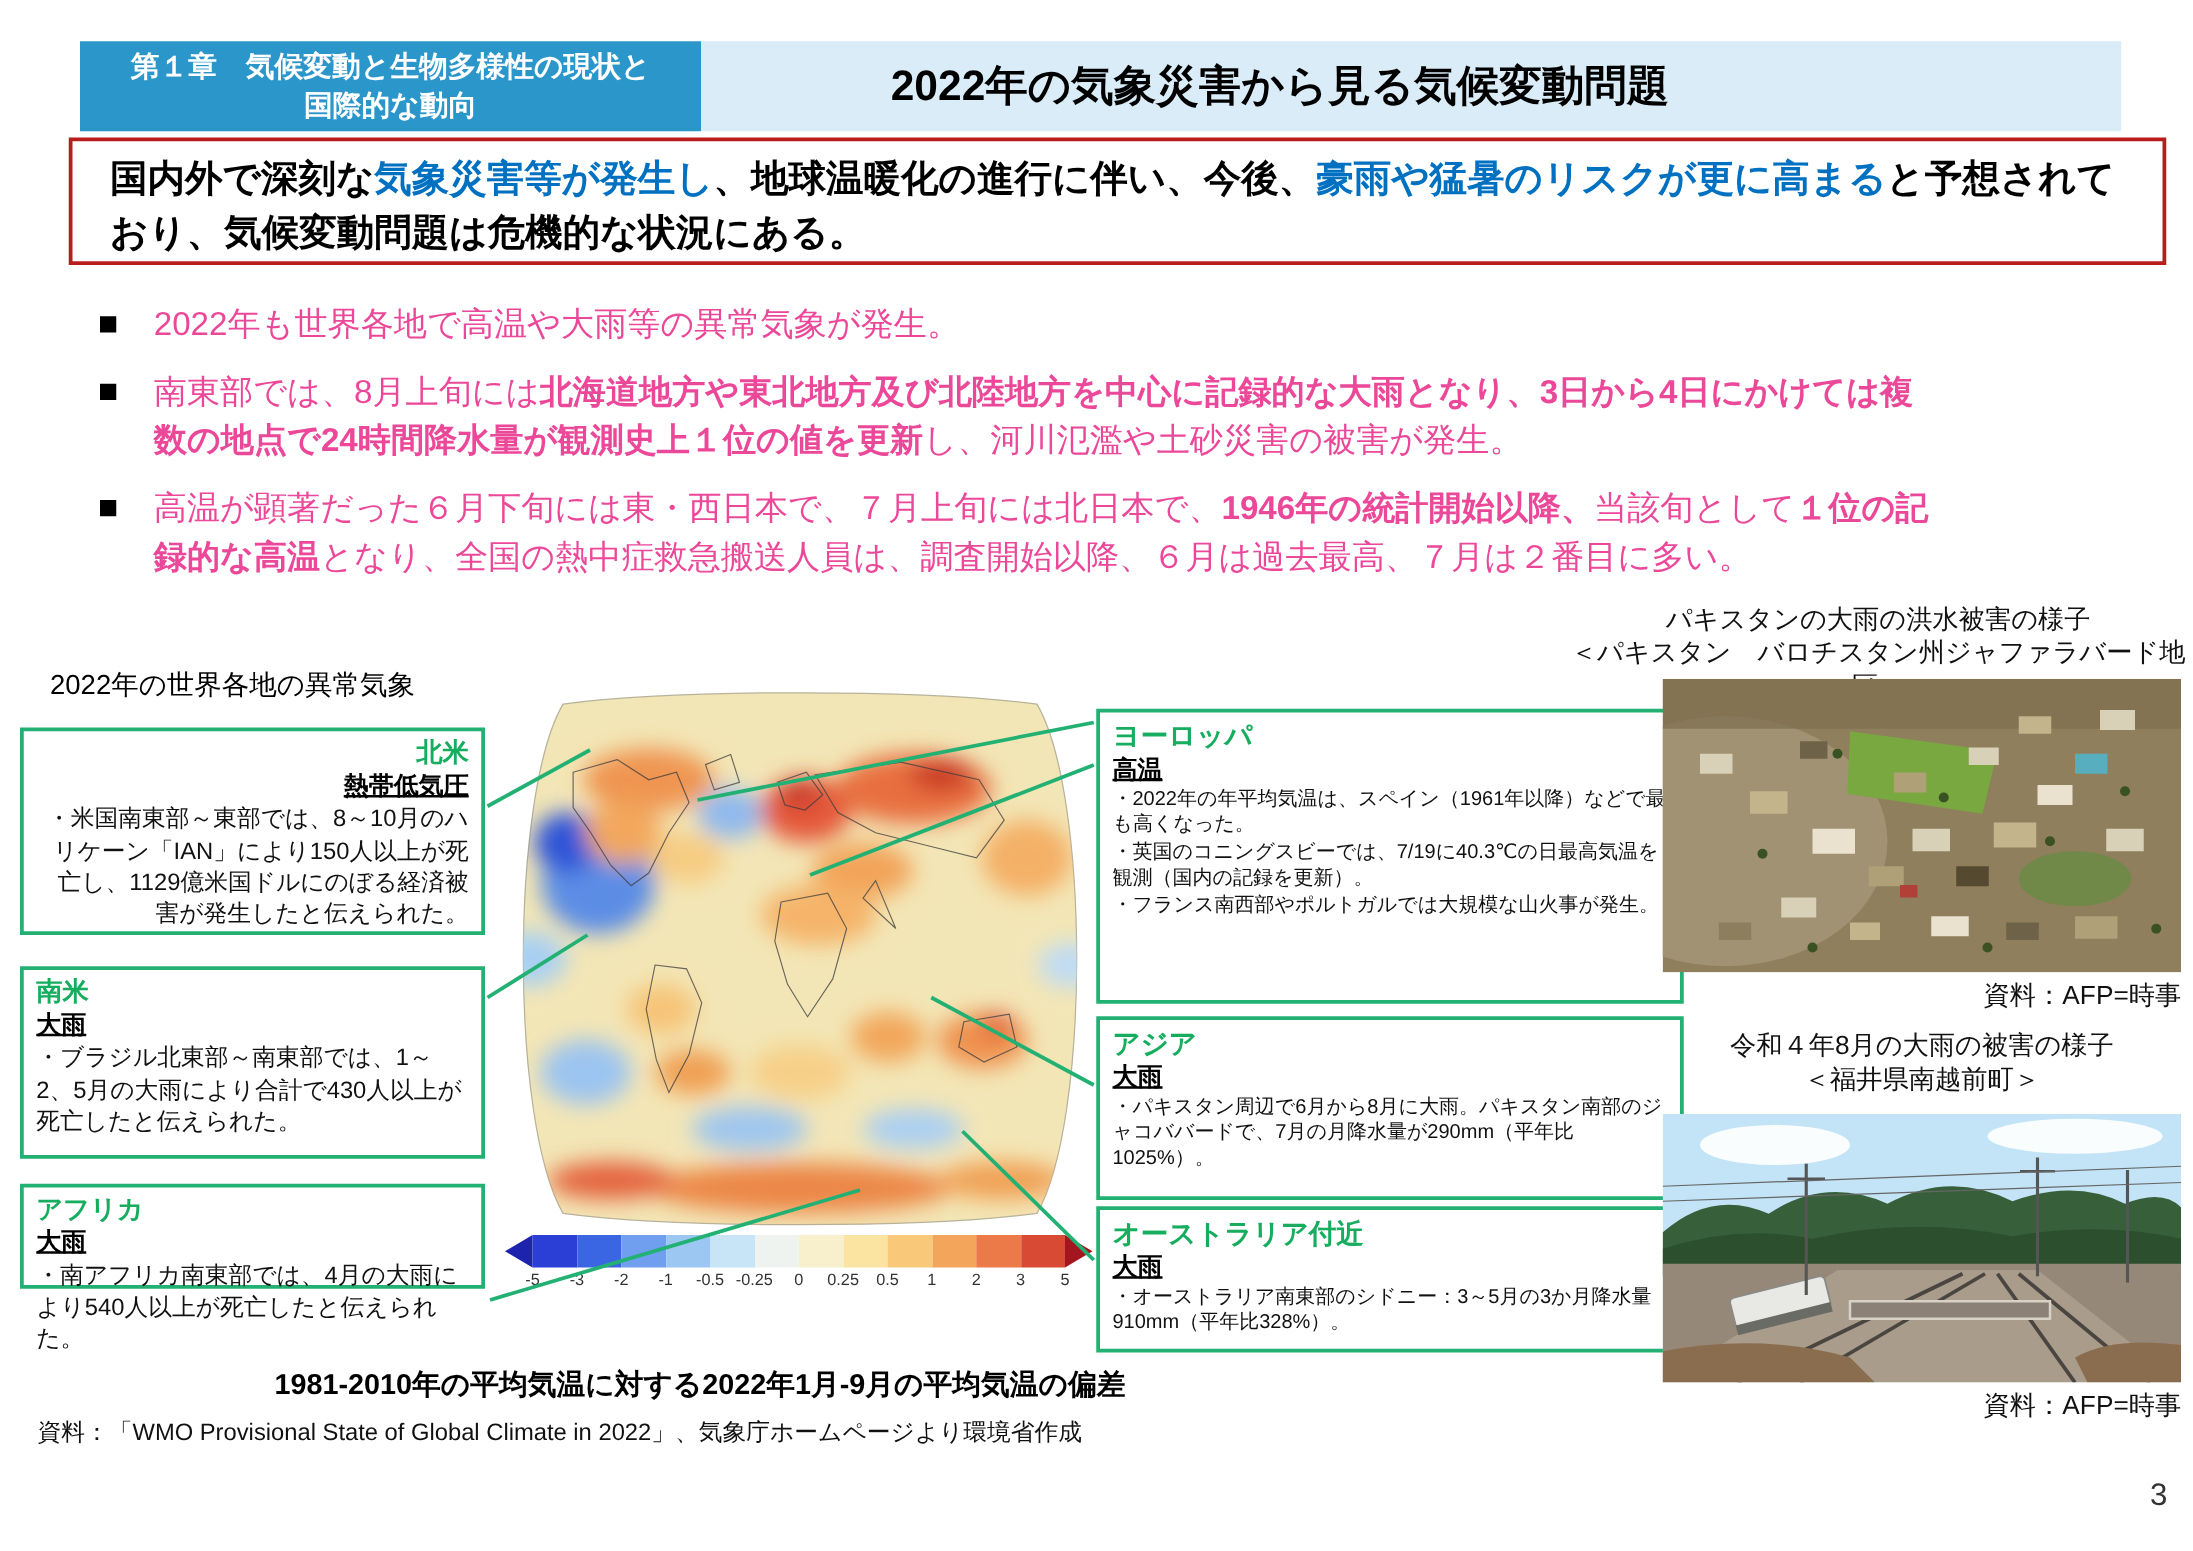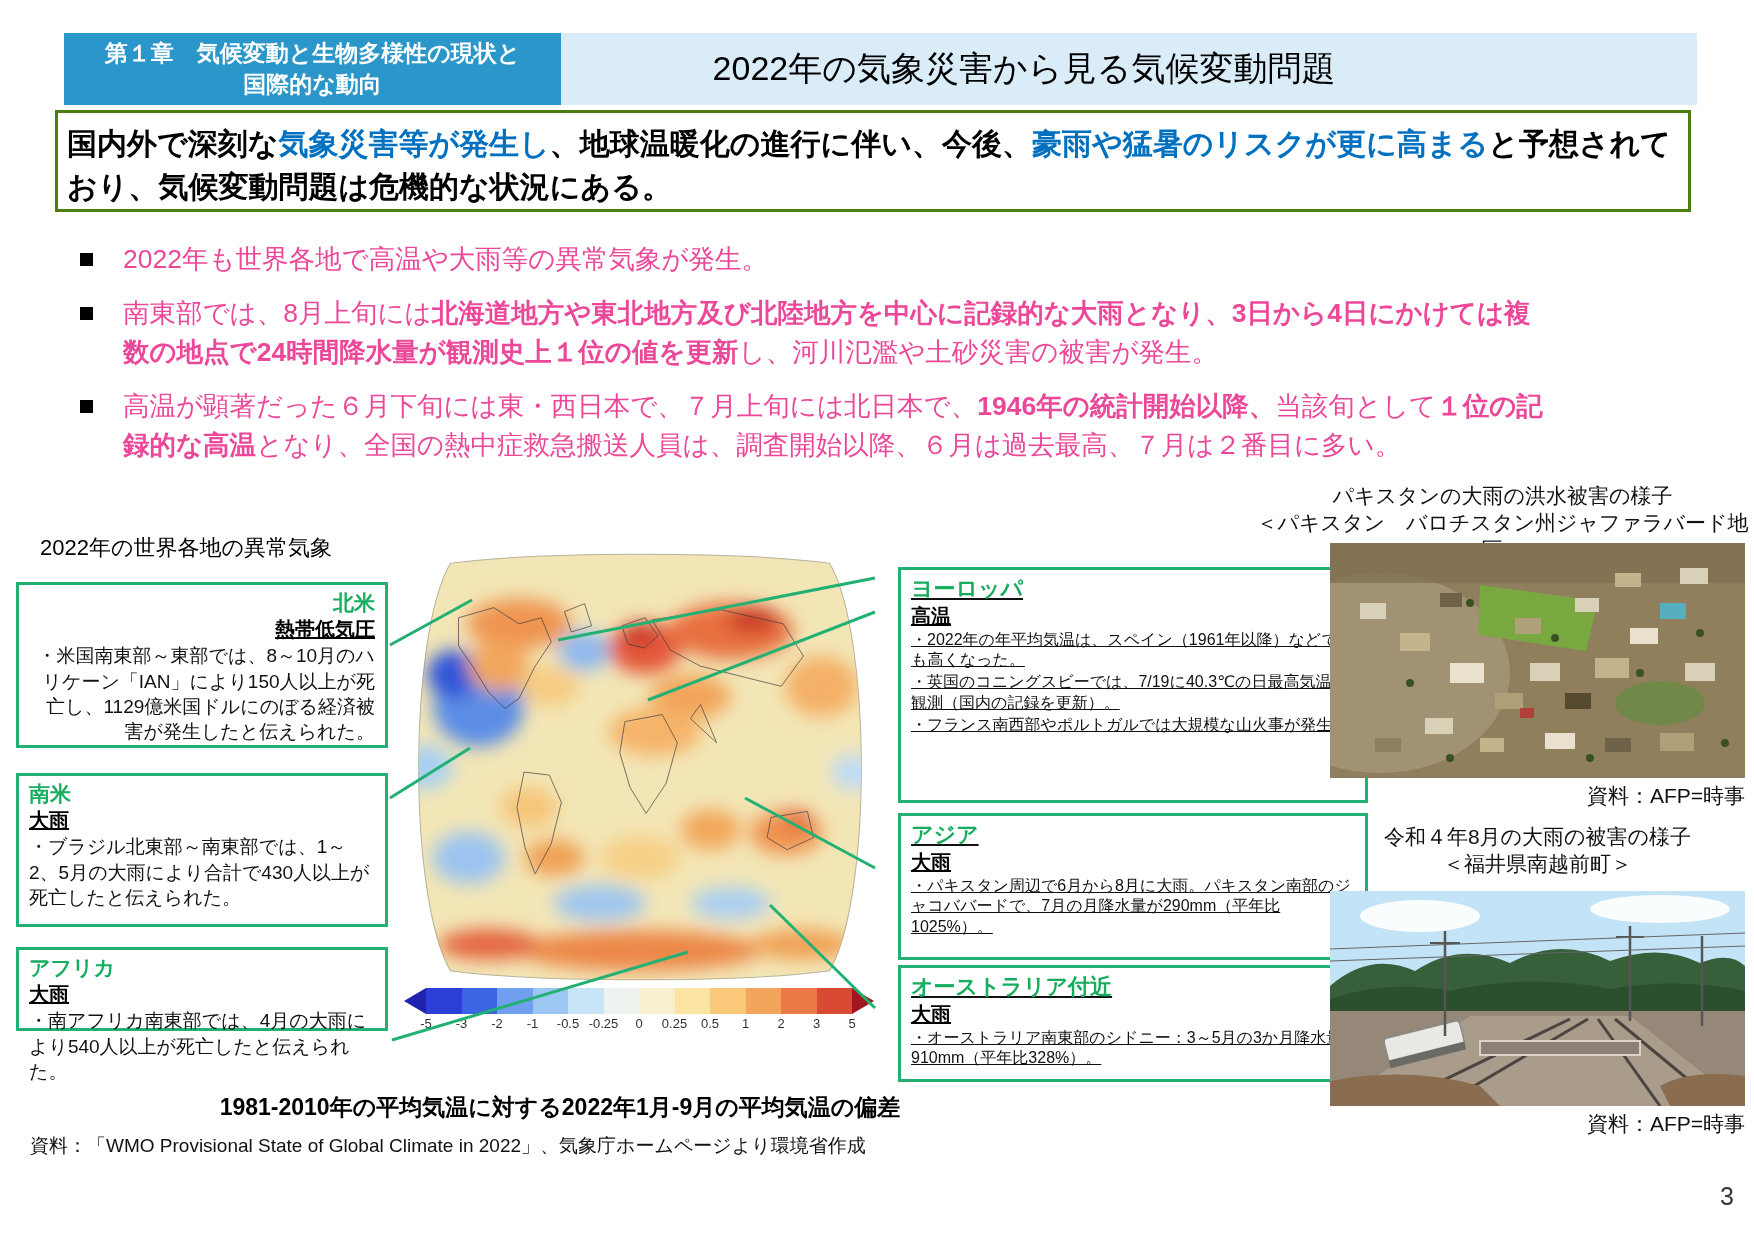--- a/index.html
+++ b/index.html
@@ -6,25 +6,25 @@
   .page{position:relative;width:1754px;height:1241px;background:#fff;overflow:hidden;
         font-family:"Liberation Sans","DejaVu Sans",sans-serif;color:#111;}
 
   
   .chapter-box{position:absolute;left:64px;top:33px;width:497px;height:72px;background:#2b96c9;
 TY     color:#fff;font-weight:bold;font-size:23px;line-height:1.35;display:flex;flex-direction:column;
        align-items:center;justify-content:center;text-align:center;}
   .chapter-box{color:#fff;}
   .title-bar{position:absolute;left:561px;top:33px;width:1136px;height:72px;background:#d9ecf7;
        display:flex;align-items:center;justify-content:center;}
-  .title-bar span{font-size:34px;font-weight:normal;color:#000;margin-right:210px;}
-
-  
-  .lead-box{position:absolute;left:55px;top:110px;width:1612px;height:76px;border:3px solid #4d7c0f;
-       padding:10px 9px;font-size:30px;font-weight:bold;line-height:1.42;color:#000;}
+  .title-bar span{font-size:34px;font-weight:bold;color:#000;margin-right:210px;}
+
+  
+  .lead-box{position:absolute;left:55px;top:110px;width:1612px;height:76px;border:3px solid #b91c1c;
+       padding:10px 30px;font-size:30px;font-weight:bold;line-height:1.42;color:#000;}
   .blue{color:#0070c0;}
   .b{font-weight:bold;}
 
   
   .bullets{position:absolute;left:80px;top:240px;width:1470px;}
   .bullet{display:flex;margin-bottom:16px;}
   .bullet .sq{flex:none;width:13px;height:13px;background:#000;margin:13px 30px 0 0;}
   .bullet .btext{font-size:26.5px;line-height:1.45;color:#ec4899;}
 
   
@@ -43,21 +43,21 @@
   .map-caption{position:absolute;left:180px;top:1092px;width:760px;text-align:center;
        font-size:23px;font-weight:bold;color:#000;}
   .map-source{position:absolute;left:30px;top:1133px;font-size:19px;color:#111;}
 
   
   .callout{position:absolute;background:#fff;border:3px solid #22b173;padding:5px 10px;box-sizing:border-box;}
   .callout .region{color:#17ad5f;font-weight:bold;font-size:21px;line-height:1.25;}
   .callout .hazard{font-weight:bold;text-decoration:underline;font-size:20px;line-height:1.3;color:#000;}
   .callout .cbody{font-size:19px;line-height:1.33;color:#111;margin-top:1px;}
   .co-left{left:16px;width:372px;}
-  .co-right{left:898px;width:470px;text-decoration:underline;}
+  .co-right{left:877px;width:470px;}
   .co-right .region{font-size:22px;}
   .co-right .cbody{font-size:16px;line-height:1.3;}
   #co-na{top:582px;height:166px;text-align:right;}
   #co-sa{top:773px;height:154px;}
   #co-af{top:947px;height:84px;}
   #co-eu{top:567px;height:236px;}
   #co-as{top:813px;height:147px;}
   #co-au{top:965px;height:117px;}
 
   

